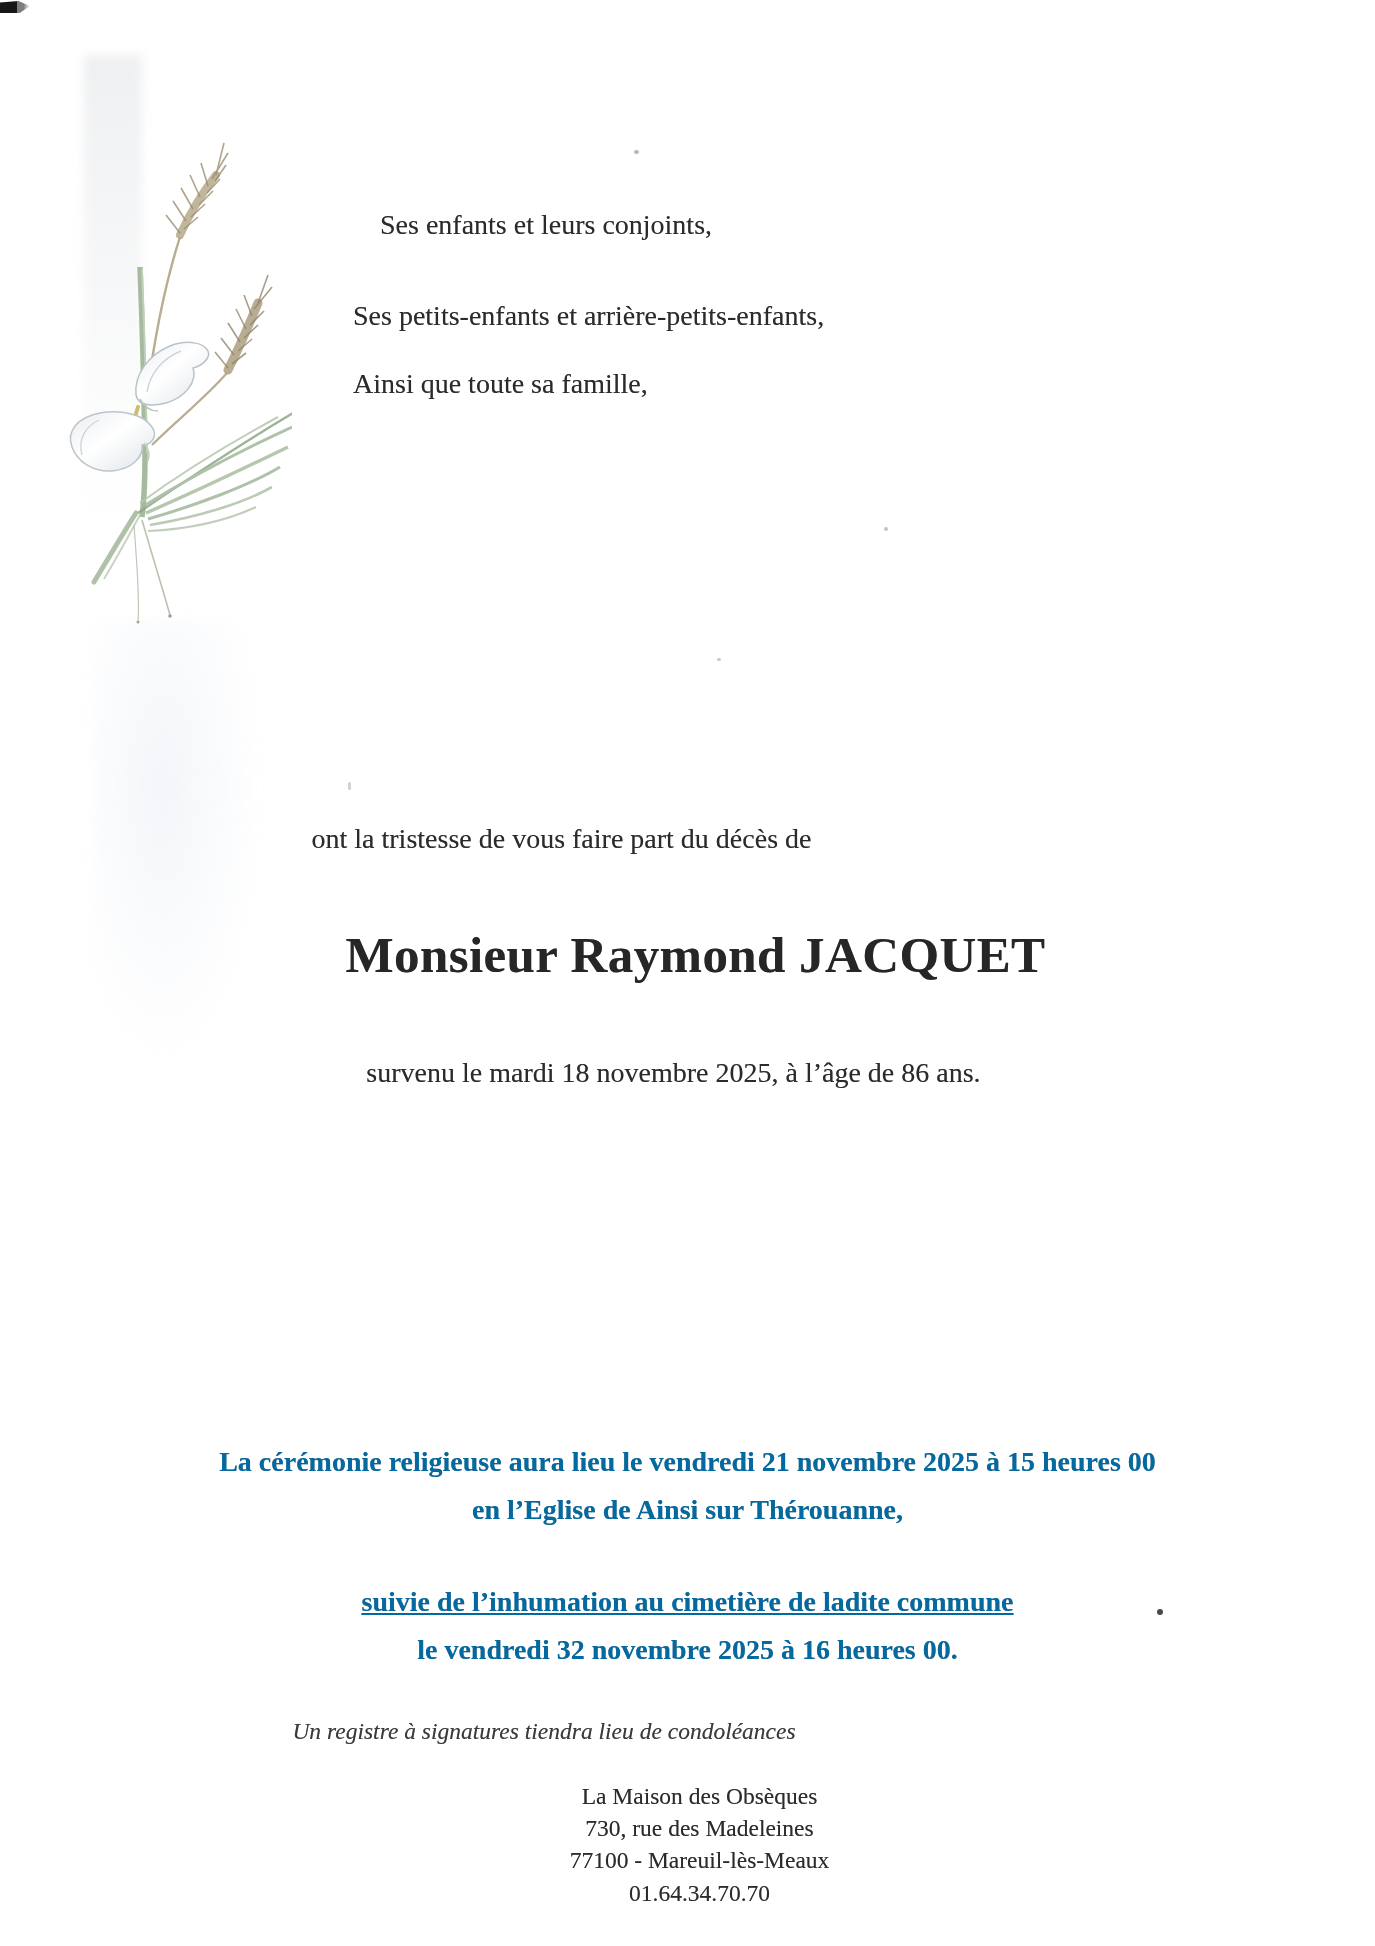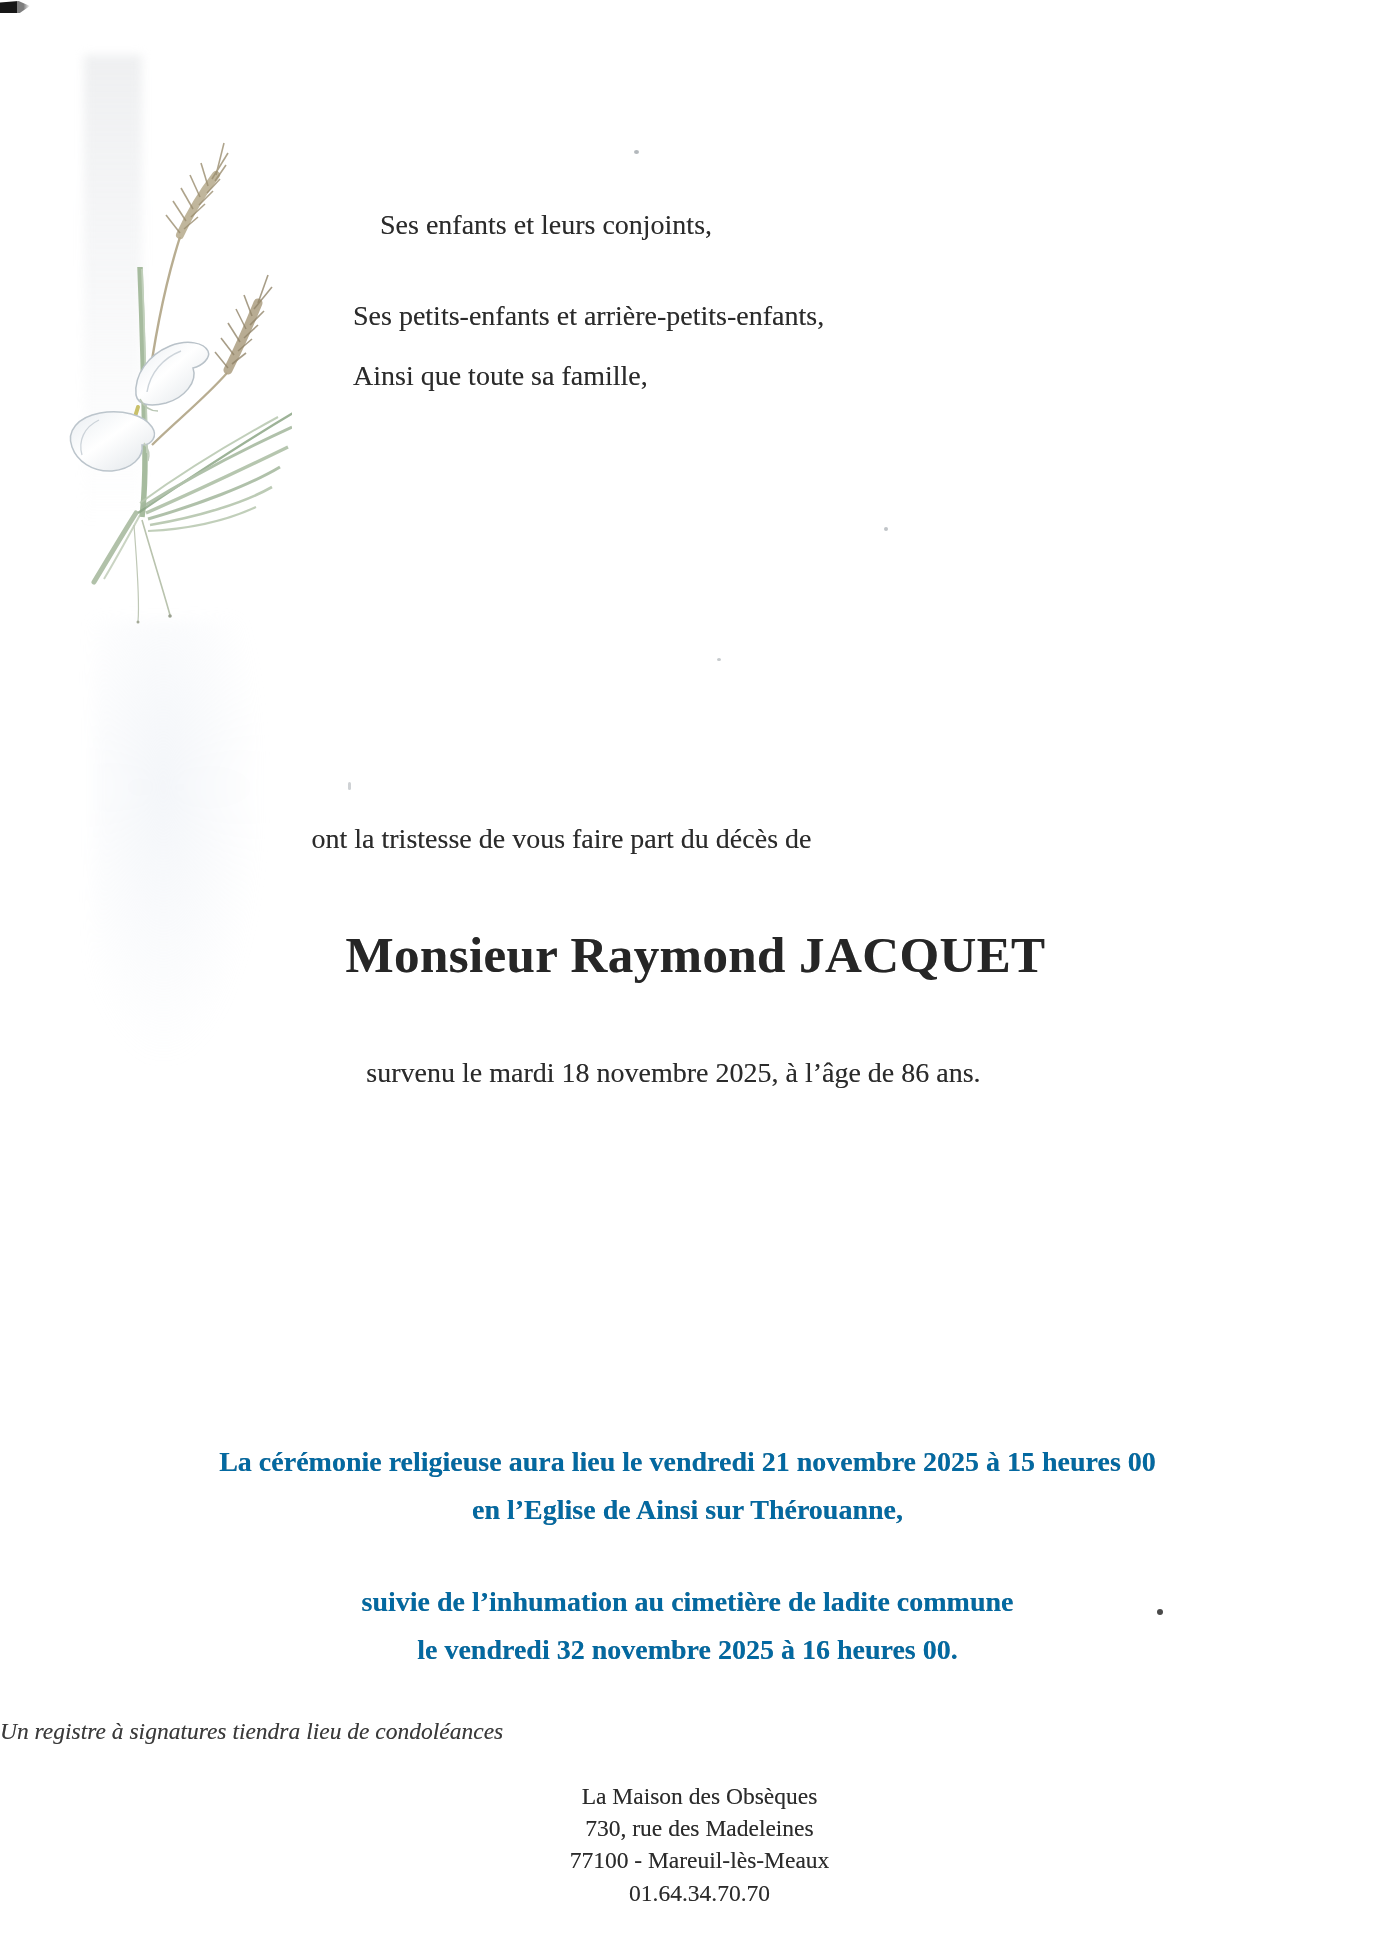--- a/index.html
+++ b/index.html
@@ -8,31 +8,31 @@
     width:1375px;height:1946px;
     margin:0 auto;
     background:#ffffff;
     overflow:hidden;
     font-family:"Liberation Serif","DejaVu Serif",serif;
     color:#2b2b2b;
   }
   .txt{position:absolute;white-space:nowrap;text-shadow:0 0 .5px rgba(45,45,45,.45);}
   
   .intro-line{left:353px;font-size:28px;}
-  .i1{top:209px;margin-left:27px;} .i2{top:300px;} .i3{top:360px;}
+  .i1{top:209px;margin-left:27px;} .i2{top:300px;} .i3{top:368px;}
   
   .lead{left:0;width:1123px;text-align:center;top:823px;font-size:28px;}
   .title{left:0;width:1375px;text-align:center;top:926px;font-size:51px;font-weight:bold;
          color:#262626;letter-spacing:.4px;transform:translateX(8px);}
   .details{left:0;width:1375px;text-align:center;top:1057px;font-size:28px;transform:translateX(-14px);}
   
   .cer{left:0;width:1375px;text-align:center;font-weight:bold;font-size:28px;color:#0369a1;}
-  .c1{top:1446px;} .c2{top:1494px;} .c3{top:1586px;} .c4{top:1634px;}
+  .c1{top:1446px;} .c2{top:1494px;} .c3{top:1586px;text-decoration:underline;} .c4{top:1634px;}
   
-  .register{left:0;width:1088px;text-align:left;top:1718px;font-size:23.5px;font-style:italic;color:#3a3a3a;}
+  .register{left:0;width:1088px;text-align:center;top:1718px;font-size:23.5px;font-style:italic;color:#3a3a3a;}
   
   .fh{left:0;width:1375px;text-align:center;font-size:23.5px;transform:translateX(12px);}
   .f1{top:1783px;} .f2{top:1815px;} .f3{top:1847px;} .f4{top:1880px;}
   
   .corner-artifact{
     position:absolute;left:0;top:1px;width:30px;height:12px;
     background:linear-gradient(90deg,#171717 0 58%,#7e7e7e 58% 78%,rgba(160,160,160,0));
     clip-path:polygon(0 12%,62% 0,100% 42%,66% 100%,0 100%);
   }
   .scan-band{

